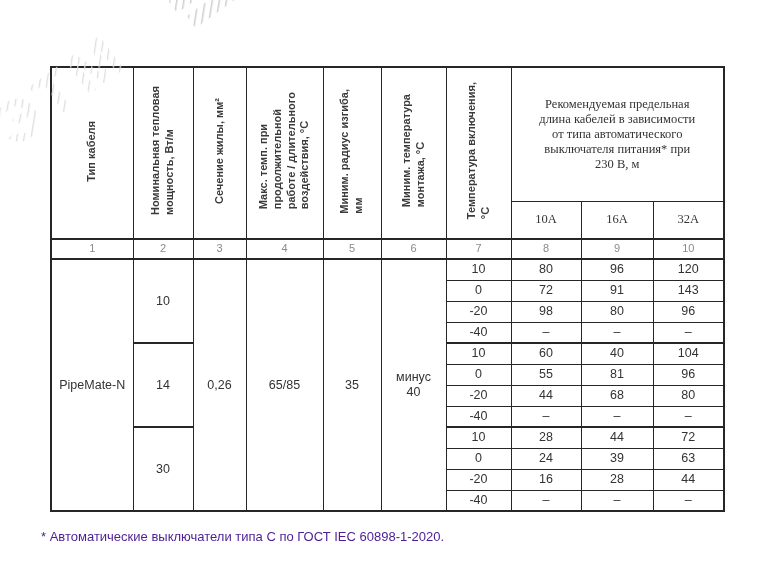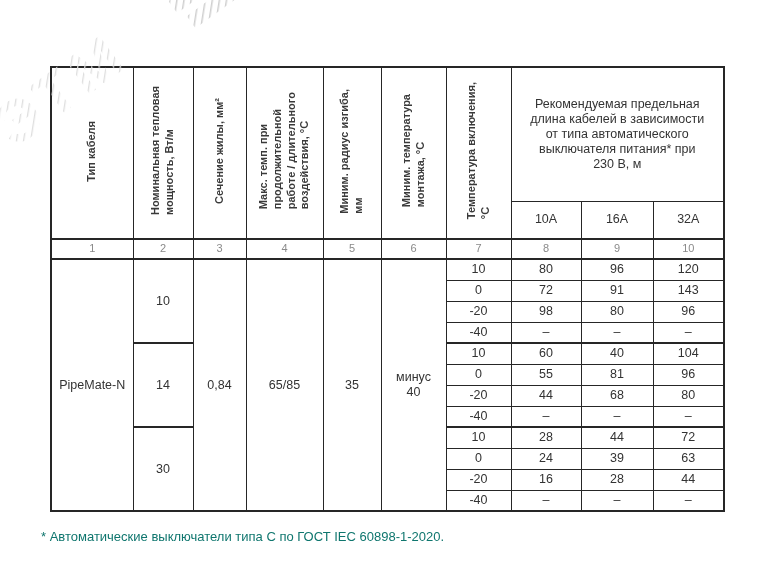--- a/index.html
+++ b/index.html
@@ -35,37 +35,37 @@
     writing-mode:vertical-rl;
     transform:rotate(180deg);
     white-space:pre;
     font-weight:bold;font-size:11px;color:#3a3a3a;
     line-height:1.25;text-align:left;
   }
   
   th.gh{
     font-weight:bold;font-size:12.5px;color:#3a3a3a;
     white-space:pre-line;line-height:1.3;
-    vertical-align:middle;padding:4px 6px;
-  }
-  th.sub{font-size:12px;color:#333;}
+    vertical-align:middle;padding:4px 6px;font-family:Liberation Serif, serif;
+  }
+  th.sub{font-size:12px;color:#333;font-family:Liberation Serif, serif;}
   tr.h1{height:134px;}
   tr.h2{height:38px;}
   tr.nums{height:20px;}
   tr.nums td{
     font-size:11px;color:#8a8a8a;
     border-top:2px solid #262626;border-bottom:2px solid #262626;
   }
   tr.dr{height:21px;}
   tr.grp td{border-top:2px solid #262626;}
   td.minus{white-space:pre-line;line-height:1.15;}
   
   .footnote{
     position:absolute;left:41px;top:529px;z-index:2;
-    font-size:13px;color:#0f766e;
+    font-size:13px;color:#4c1d95;
   }
 </style>
 </head>
 <body>
 
 <svg class="wm" width="340" height="150" viewBox="0 0 340 150">
   <defs>
     <pattern id="wmhatch" width="7" height="7" patternUnits="userSpaceOnUse" patternTransform="rotate(45)">
       <line x1="0" y1="0" x2="0" y2="7" stroke="#dedede" stroke-width="2.6"></line>
     </pattern>
@@ -135,21 +135,21 @@
     <td>6</td>
     <td>7</td>
     <td>8</td>
     <td>9</td>
     <td>10</td>
   </tr>
 
   <tr class="dr">
     <td rowspan="12">PipeMate-N</td>
     <td rowspan="4">10</td>
-    <td rowspan="12">0,84</td>
+    <td rowspan="12">0,26</td>
     <td rowspan="12">65/85</td>
     <td rowspan="12">35</td>
     <td rowspan="12" class="minus">минус
 40</td>
     <td>10</td>
     <td>80</td>
     <td>96</td>
     <td>120</td>
   </tr>
   <tr class="dr">

